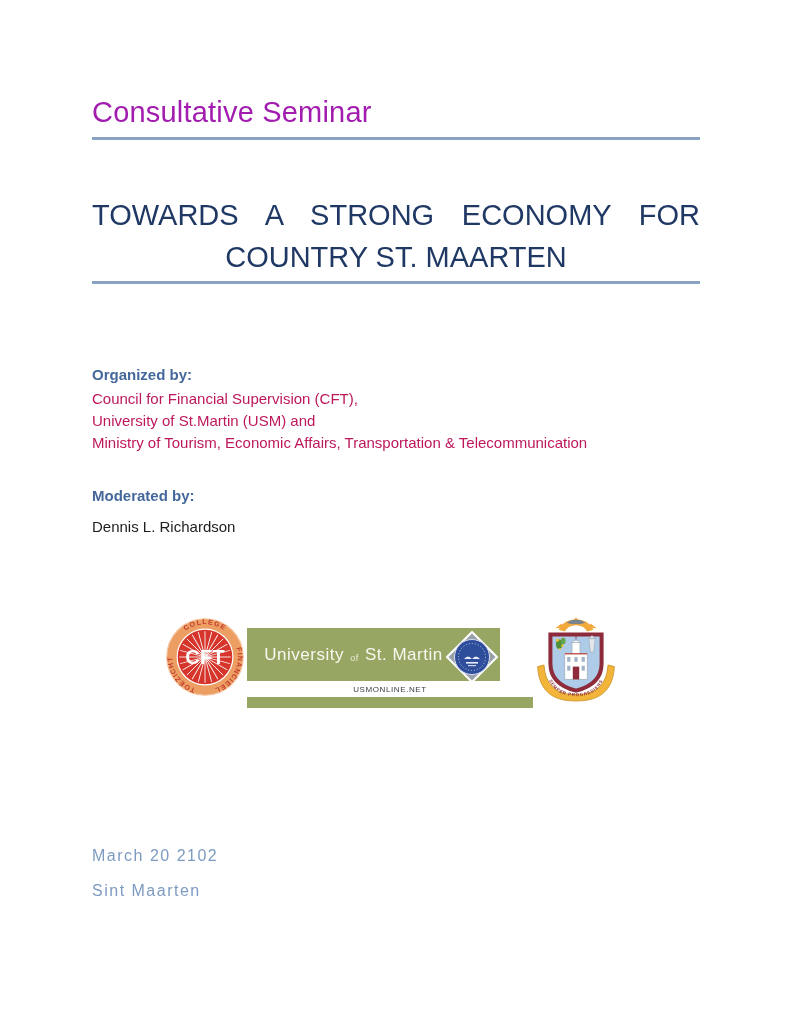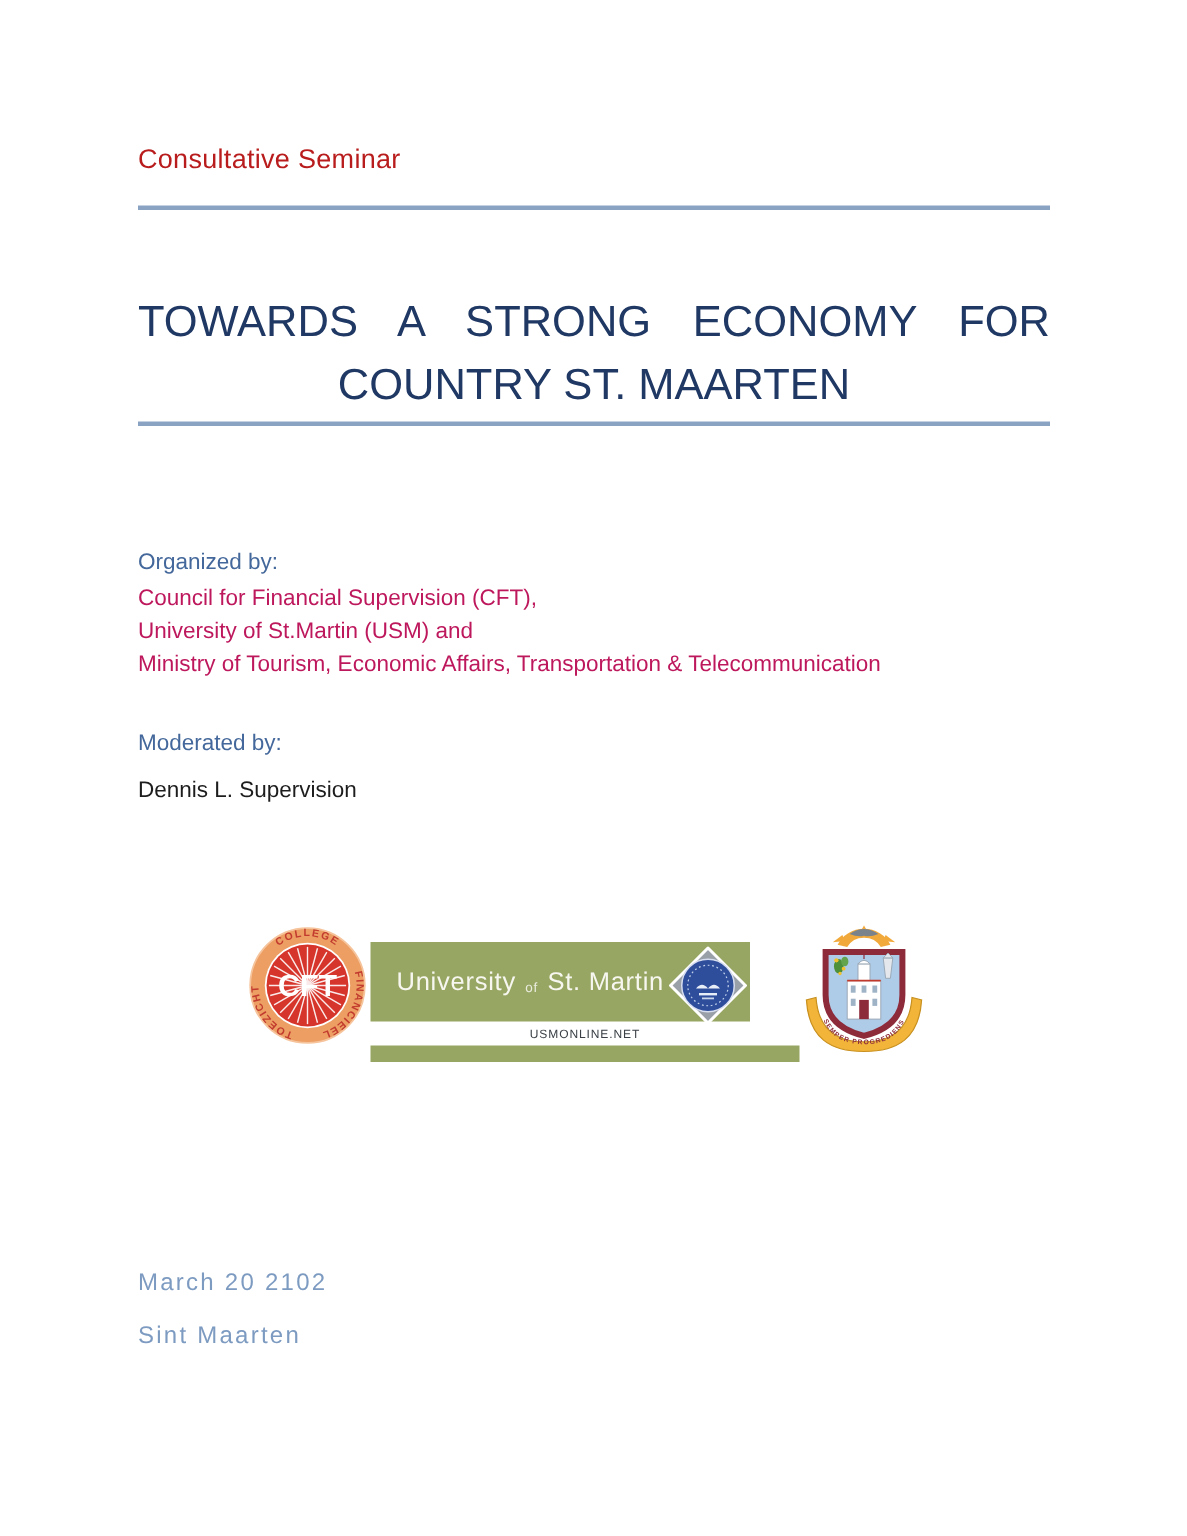--- a/index.html
+++ b/index.html
@@ -8,21 +8,21 @@
     width:791px;height:1024px;
     background:#ffffff;
     font-family:"Liberation Sans",sans-serif;
     overflow:hidden;
     margin:0 auto;
   }
   .abs{position:absolute;}
 
   .kicker{
     left:92px;top:96px;width:608px;
-    font-size:18px;font-weight:400;color:#b91c1c;
+    font-size:29px;font-weight:400;color:#a21caf;
     letter-spacing:0.2px;
   }
   .rule{
     left:92px;width:608px;height:3px;
     background:#8BA3C2;
   }
   .rule1{top:137px;}
   .rule2{top:281px;}
 
   .title{
@@ -31,21 +31,21 @@
   }
   .title-line1{
     text-align:justify;
     text-align-last:justify;
     -moz-text-align-last:justify;
   }
   .title-line2{text-align:center;}
 
   .label{
     left:92px;
-    font-size:15px;color:#44689B;font-weight:400;
+    font-size:15px;color:#44689B;font-weight:700;
   }
   .organized-label{top:366px;}
   .moderated-label{top:487px;}
 
   .org-lines{
     left:92px;top:388px;width:560px;
     font-size:15px;color:#be185d;line-height:22px;
   }
   .moderator{
     left:92px;top:518px;
@@ -105,21 +105,21 @@
 
   <div class="abs label organized-label">Organized by:</div>
 
   <div class="abs org-lines">
     <div>Council for Financial Supervision (CFT),</div>
     <div>University of St.Martin (USM) and</div>
     <div>Ministry of Tourism, Economic Affairs, Transportation &amp; Telecommunication</div>
   </div>
 
   <div class="abs label moderated-label">Moderated by:</div>
-  <div class="abs moderator">Dennis L. Supervision</div>
+  <div class="abs moderator">Dennis L. Richardson</div>
 
   <div class="abs logo-strip">
 
     <svg class="cft-logo" viewBox="0 0 100 100">
       <circle cx="50" cy="50" r="49" fill="#EC9E63"></circle>
       <circle cx="50" cy="50" r="49" fill="none" stroke="#F6C49C" stroke-width="1.5"></circle>
       <circle cx="50" cy="50" r="36.5" fill="#ffffff"></circle>
       <circle cx="50" cy="50" r="35" fill="#D6352B"></circle>
       <g stroke="#ffffff" stroke-width="1.2" opacity="0.9">
         <line x1="50" y1="17" x2="50" y2="83"></line>

